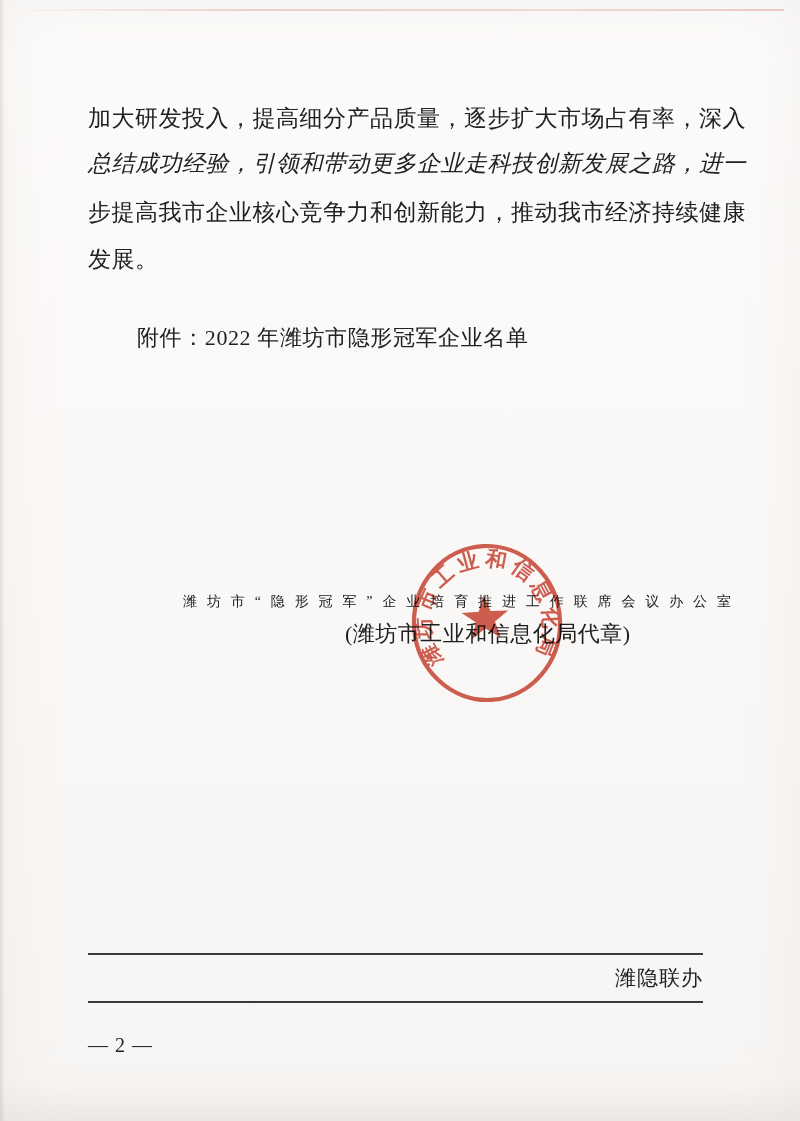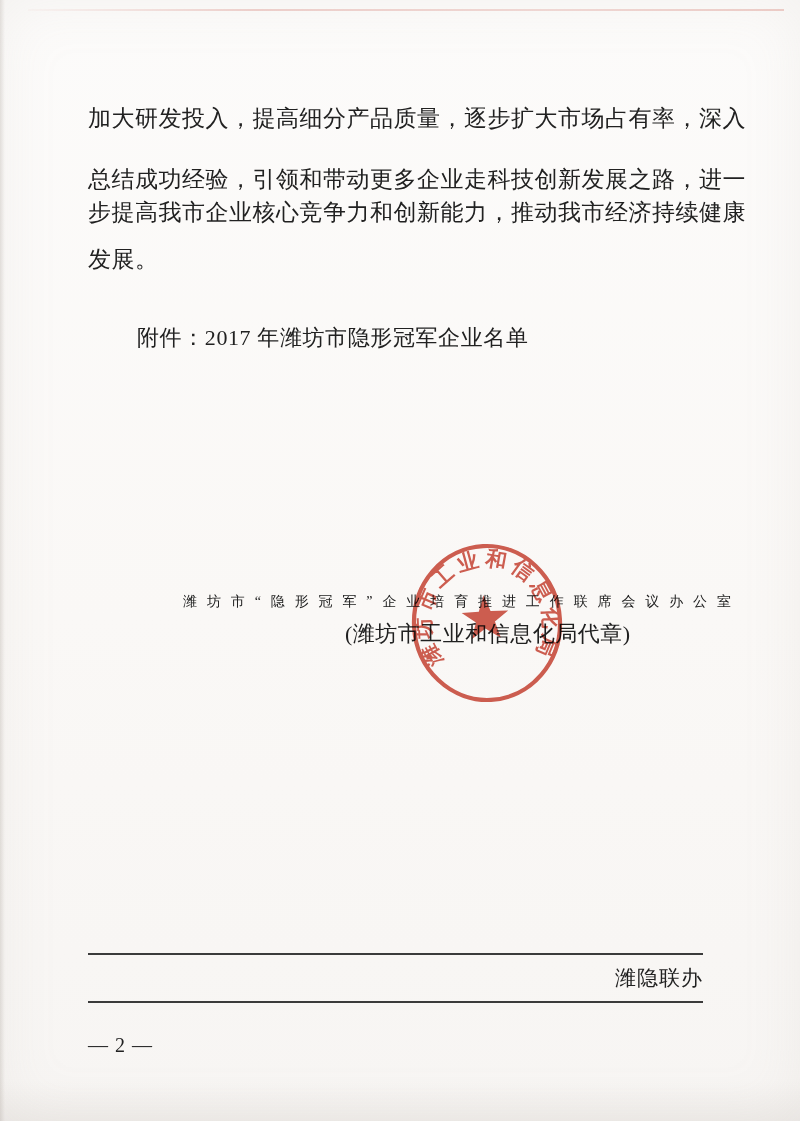--- a/index.html
+++ b/index.html
@@ -34,21 +34,21 @@
   .bline{
     position:absolute; left:88px; width:641px; height:47px;
     font-size:23px; line-height:47px;
     letter-spacing:0.5px;
     white-space:nowrap;
     text-align:justify;
     text-align-last:justify;
   }
   .bline.last{ text-align-last:left; }
   #bline-0{ top:95px; }
-  #bline-1{ top:156px; }
+  #bline-1{ top:140px;font-style:italic; }
   #bline-2{ top:189px; }
   #bline-3{ top:236px; }
   
   .attachment{
     position:absolute; left:137px; top:314px; height:47px;
     font-size:22px; line-height:47px; letter-spacing:0.6px; white-space:nowrap;
   }
   
   .sig-office{
     position:absolute; left:183px; top:578px; width:548px; height:47px;
@@ -102,21 +102,21 @@
 
   <div class="scan-top-line"></div>
   <div class="scan-left-edge"></div>
   <div class="scan-bottom-shade"></div>
 
   <div class="bline" id="bline-0">加大研发投入，提高细分产品质量，逐步扩大市场占有率，深入</div>
   <div class="bline" id="bline-1">总结成功经验，引领和带动更多企业走科技创新发展之路，进一</div>
   <div class="bline last" id="bline-3">发展。</div>
   <div class="bline" id="bline-2">步提高我市企业核心竞争力和创新能力，推动我市经济持续健康</div>
 
-  <div class="attachment">附件：2017 年潍坊市隐形冠军企业名单</div>
+  <div class="attachment">附件：2022 年潍坊市隐形冠军企业名单</div>
 
   <div class="sig-office">潍坊市“隐形冠军”企业培育推进工作联席会议办公室</div>
   <div class="sig-agency">(潍坊市工业和信息化局代章)</div>
 
   <svg class="seal" viewBox="0 0 158 164" aria-hidden="true">
     <ellipse class="seal-ring" cx="79" cy="82" rx="73" ry="77"></ellipse>
     <polygon class="seal-star" points="77,54 83.2,70.3 100.8,70.6 87,80.9 92.1,97.4 77,87.5 62.9,97.4 68,80.9 54.2,70.6 71.4,70.3"></polygon>
     <path id="sealArc" d="M 35.3,118.6 A 57,57 0 1 1 122.7,118.6" fill="none"></path>
     <text class="seal-text">
       <textPath href="#sealArc" xlink:href="#sealArc" startOffset="2">潍坊市工业和信息化局</textPath>

